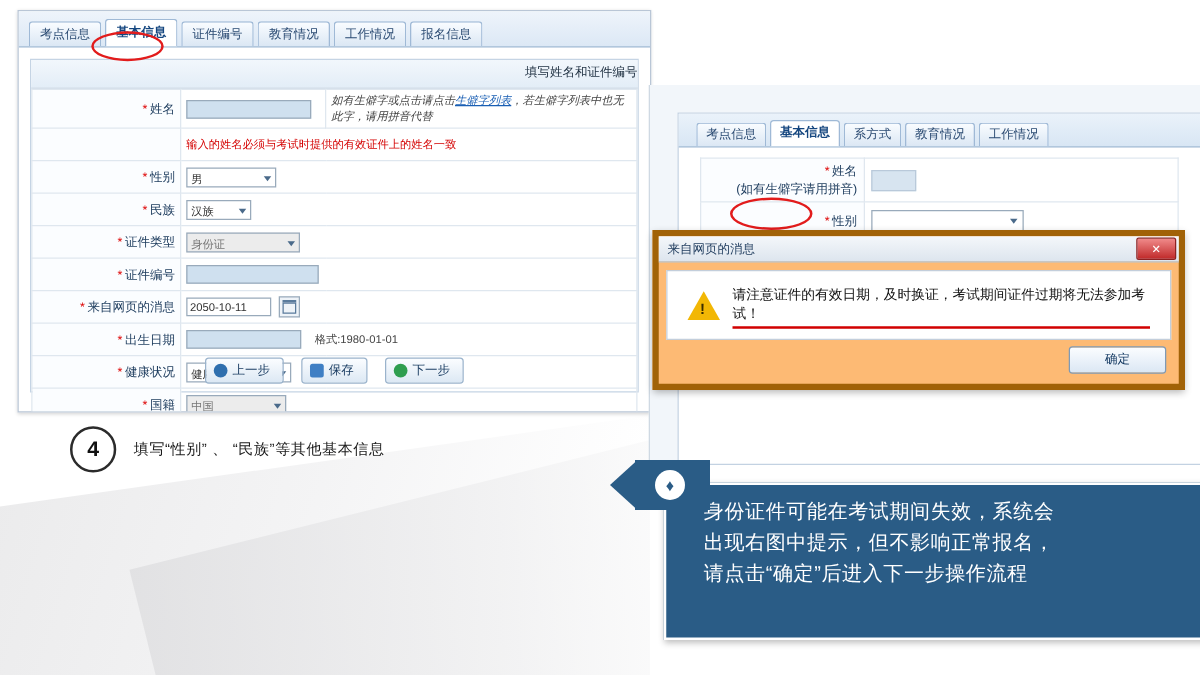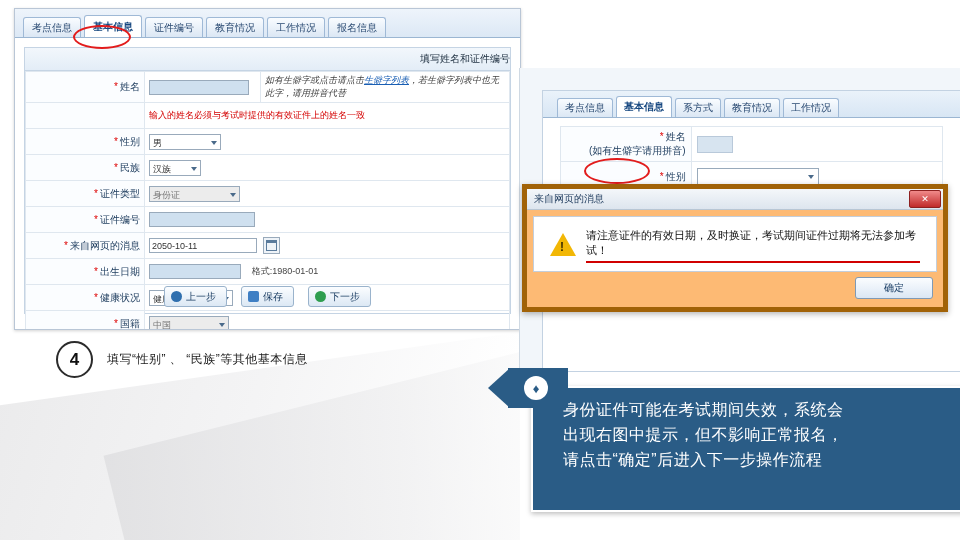--- a/index.html
+++ b/index.html
@@ -241,21 +241,21 @@
       </tr>
       <tr>
         <td class="lab"><span class="req">*</span><span>证件编号</span></td>
         <td colspan="2">
           <span class="inp blur" style="width:106px;"></span>
         </td>
       </tr>
       <tr>
         <td class="lab"><span class="req">*</span><span>来自网页的消息</span></td>
         <td colspan="2">
-          <span class="inp" style="width:108px;">2050-10-11</span>
+          <span class="inp" style="width:68px;">2050-10-11</span>
           <span class="cal"></span>
         </td>
       </tr>
       <tr>
         <td class="lab"><span class="req">*</span><span>出生日期</span></td>
         <td colspan="2">
           <span class="inp blur" style="width:92px;"></span>
           <span class="hint" style="margin-left:8px;">格式:1980-01-01</span>
         </td>
       </tr>

